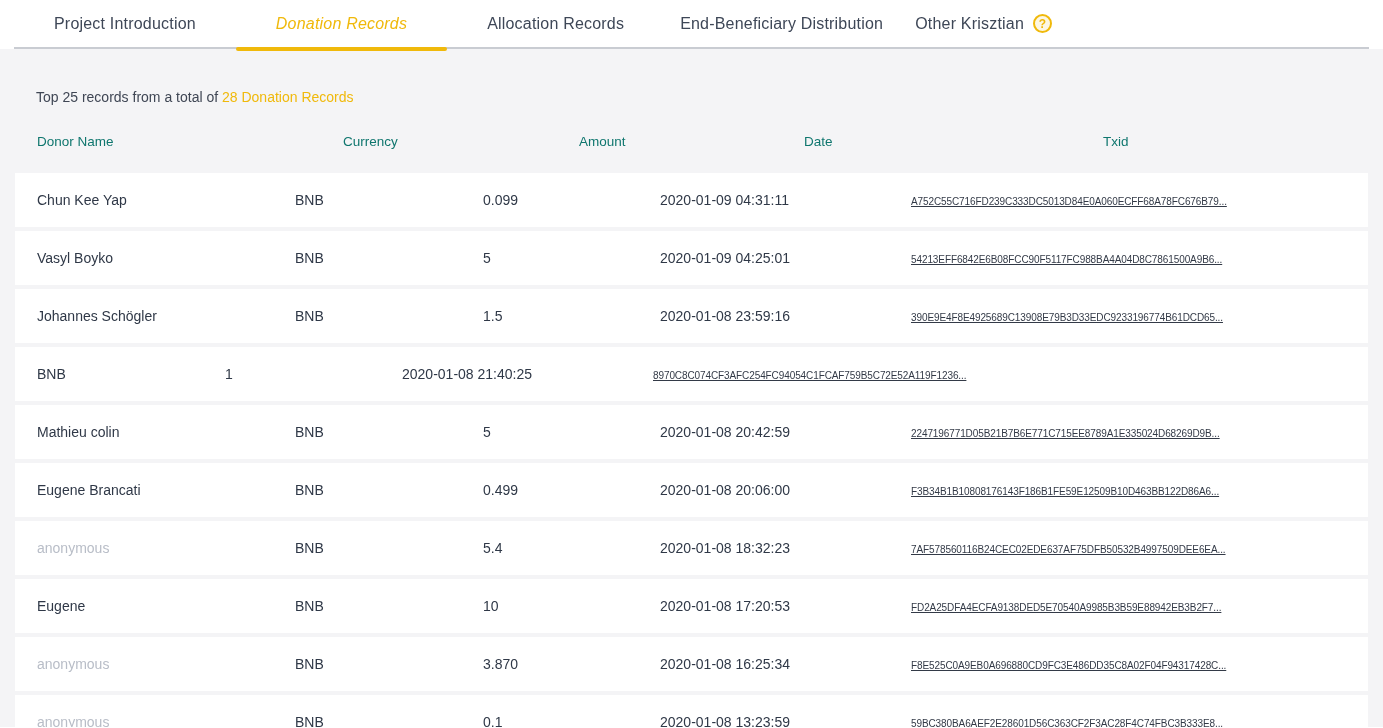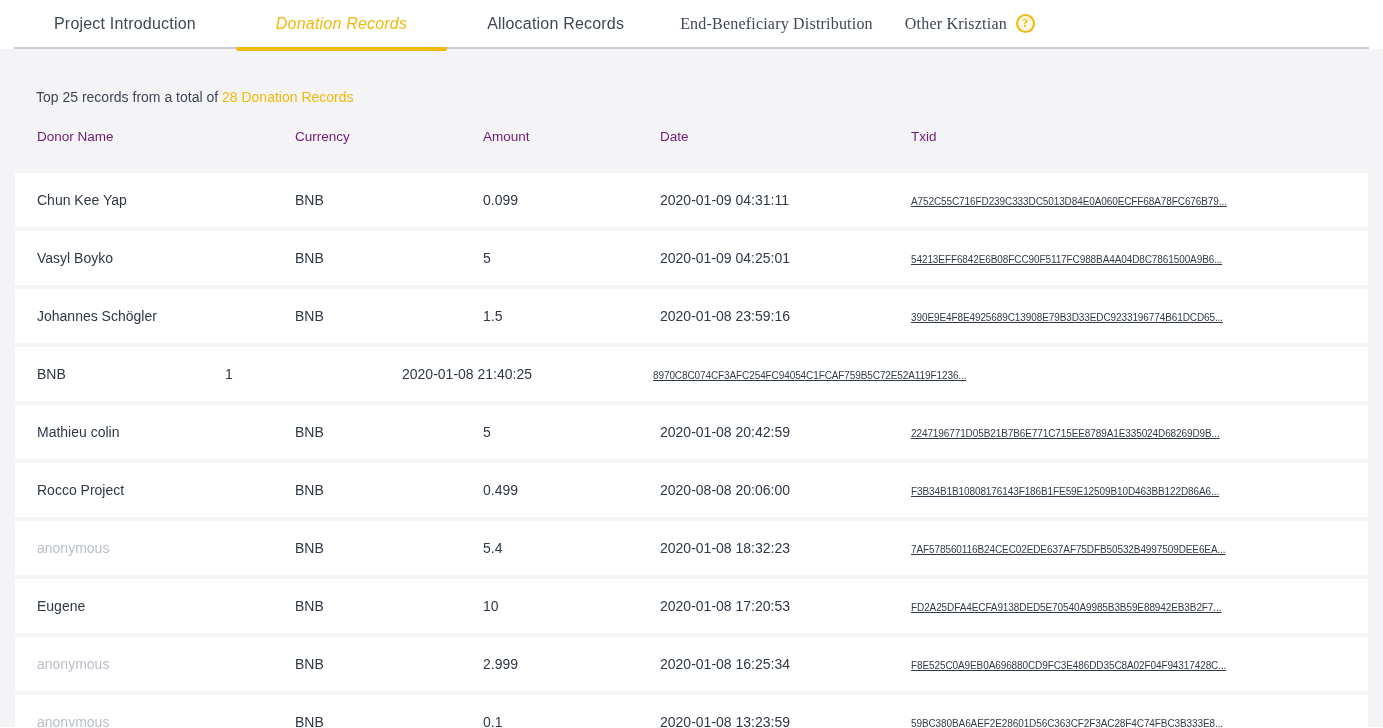--- a/index.html
+++ b/index.html
@@ -23,21 +23,21 @@
     height: 49px;
     display: flex;
     align-items: center;
     padding: 4px 40px;
     font-size: 16px;
     letter-spacing: 0.2px;
     color: #3e4757;
     cursor: pointer;
     white-space: nowrap;
   }
-  .tab:nth-child(4), .tab:nth-child(5) { padding: 0 16px; font-family: Liberation Serif, serif; }
+  .tab:nth-child(4), .tab:nth-child(5) { padding: 0 16px; }
   .tab.active { color: #F0B90B; font-style: italic; }
   .tab.active::after {
     content: "";
     position: absolute;
     left: 0; right: 0; bottom: -3px;
     height: 4px;
     background: #F0B90B;
     border-radius: 2px;
   }
   .help-icon {
@@ -68,23 +68,24 @@
     color: #3f4654;
     line-height: 20px;
   }
   .summary .highlight { color: #F0B90B; cursor: pointer; }
 
   .header-row {
     display: flex;
     margin: 22px 15px 0;
     padding-left: 22px;
     height: 20px;
-    align-items: flex-start;
-    color: #701a75;
+    align-items: flex-end;
+    color: #0f766e;
     font-size: 13.5px;
+    gap: 48px;
   }
   .col-donor    { width: 258px; }
   .col-currency { width: 188px; }
   .col-amount   { width: 177px; }
   .col-date     { width: 251px; }
   .col-txid     { flex: 1; min-width: 0; }
 
   .table-body { margin: 24px 15px 0; }
   .row {
     display: flex;
@@ -187,24 +188,24 @@
       <div class="row">
     <div class="cell col-donor donor">Mathieu colin</div>
     <div class="cell col-currency">BNB</div>
     <div class="cell col-amount">5</div>
     <div class="cell col-date">2020-01-08 20:42:59</div>
     <div class="cell col-txid">
       <a class="txid-link">2247196771D05B21B7B6E771C715EE8789A1E335024D68269D9B...</a>
     </div>
   </div>
       <div class="row">
-    <div class="cell col-donor donor">Rocco Project</div>
+    <div class="cell col-donor donor">Eugene Brancati</div>
     <div class="cell col-currency">BNB</div>
     <div class="cell col-amount">0.499</div>
-    <div class="cell col-date">2020-08-08 20:06:00</div>
+    <div class="cell col-date">2020-01-08 20:06:00</div>
     <div class="cell col-txid">
       <a class="txid-link">F3B34B1B10808176143F186B1FE59E12509B10D463BB122D86A6...</a>
     </div>
   </div>
       <div class="row">
     <div class="cell col-donor donor anon">anonymous</div>
     <div class="cell col-currency">BNB</div>
     <div class="cell col-amount">5.4</div>
     <div class="cell col-date">2020-01-08 18:32:23</div>
     <div class="cell col-txid">
@@ -216,21 +217,21 @@
     <div class="cell col-currency">BNB</div>
     <div class="cell col-amount">10</div>
     <div class="cell col-date">2020-01-08 17:20:53</div>
     <div class="cell col-txid">
       <a class="txid-link">FD2A25DFA4ECFA9138DED5E70540A9985B3B59E88942EB3B2F7...</a>
     </div>
   </div>
       <div class="row">
     <div class="cell col-donor donor anon">anonymous</div>
     <div class="cell col-currency">BNB</div>
-    <div class="cell col-amount">2.999</div>
+    <div class="cell col-amount">3.870</div>
     <div class="cell col-date">2020-01-08 16:25:34</div>
     <div class="cell col-txid">
       <a class="txid-link">F8E525C0A9EB0A696880CD9FC3E486DD35C8A02F04F94317428C...</a>
     </div>
   </div>
       <div class="row">
     <div class="cell col-donor donor anon">anonymous</div>
     <div class="cell col-currency">BNB</div>
     <div class="cell col-amount">0.1</div>
     <div class="cell col-date">2020-01-08 13:23:59</div>

